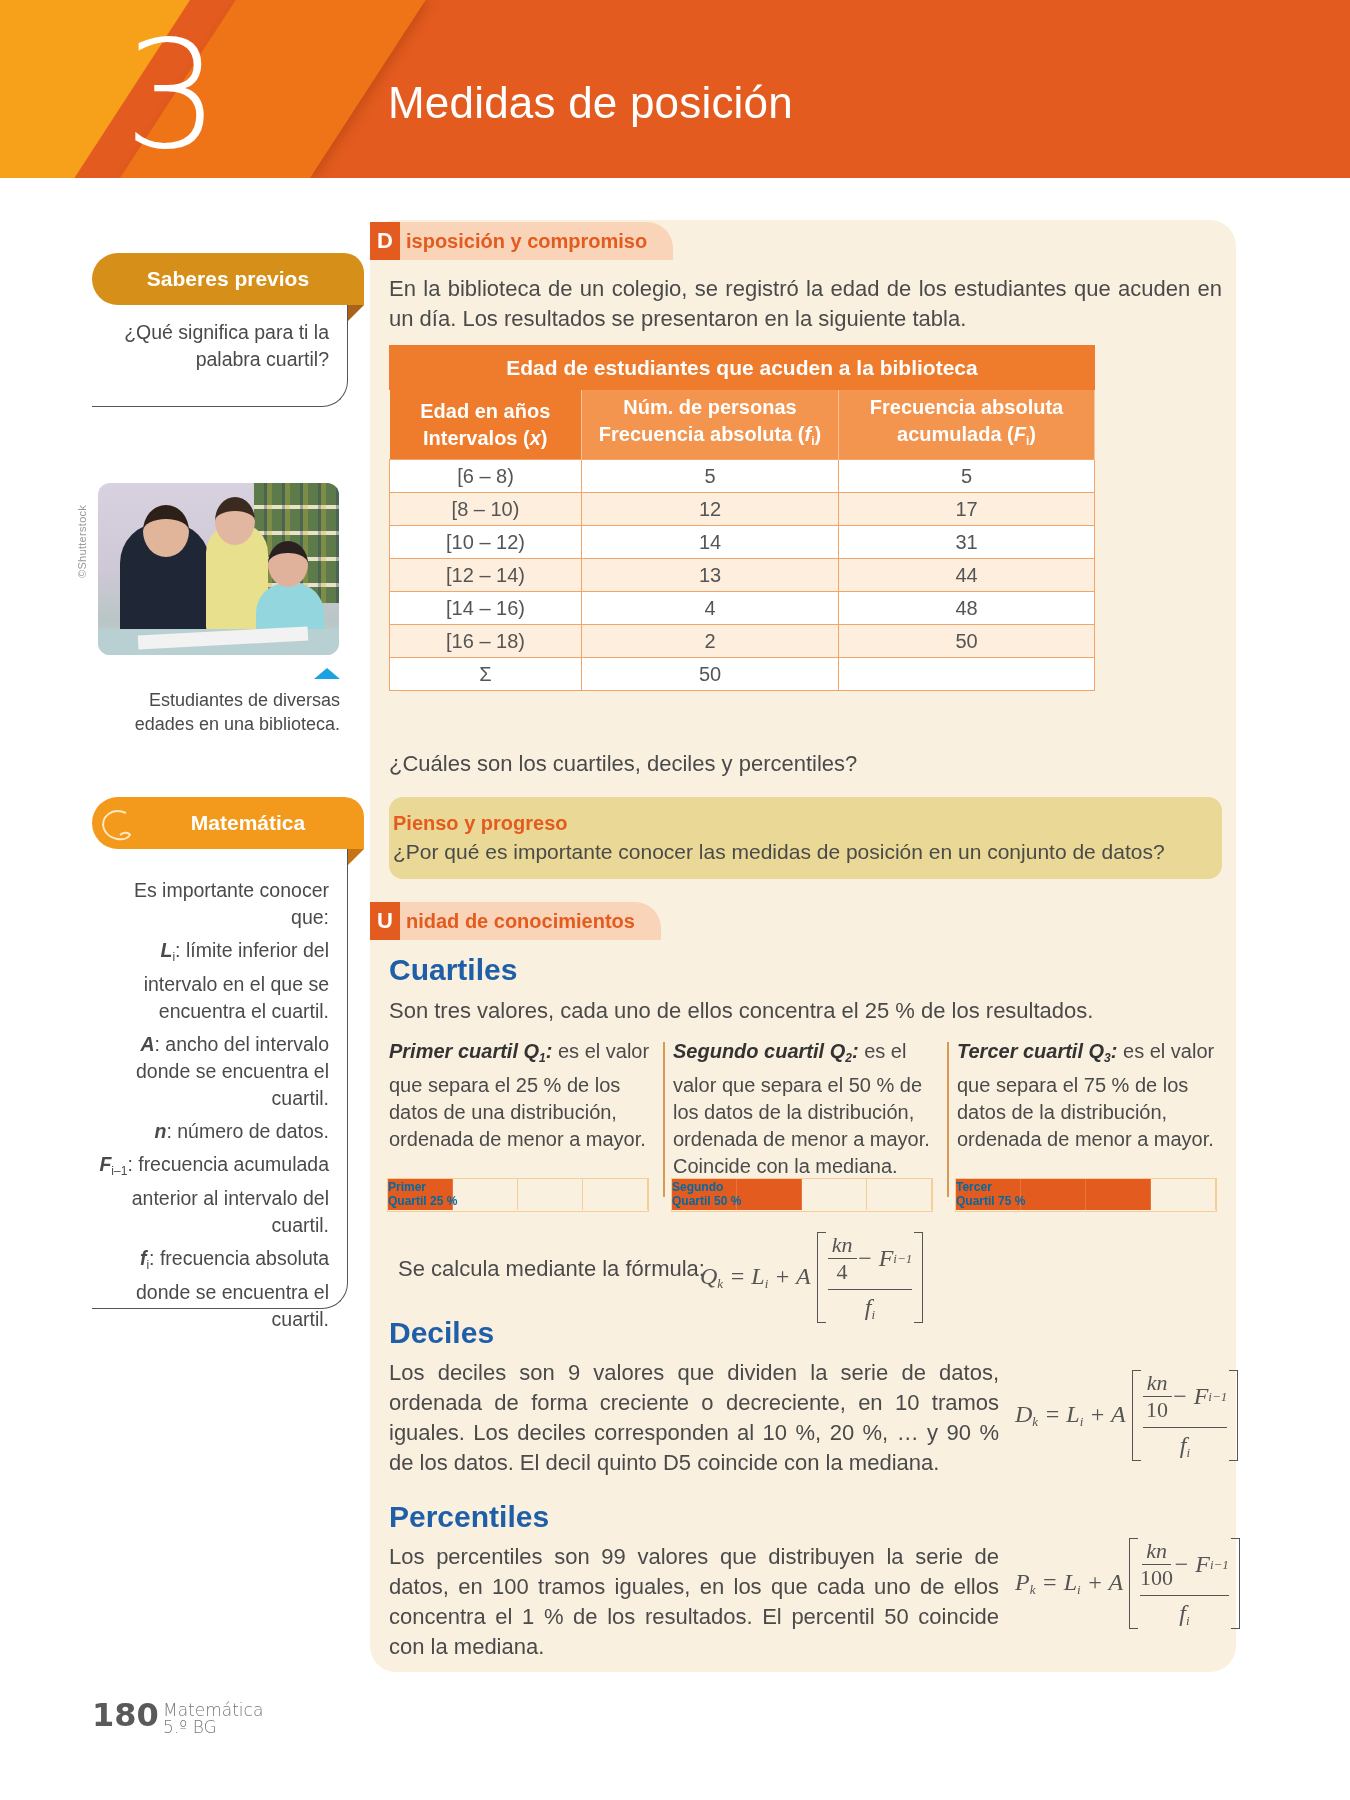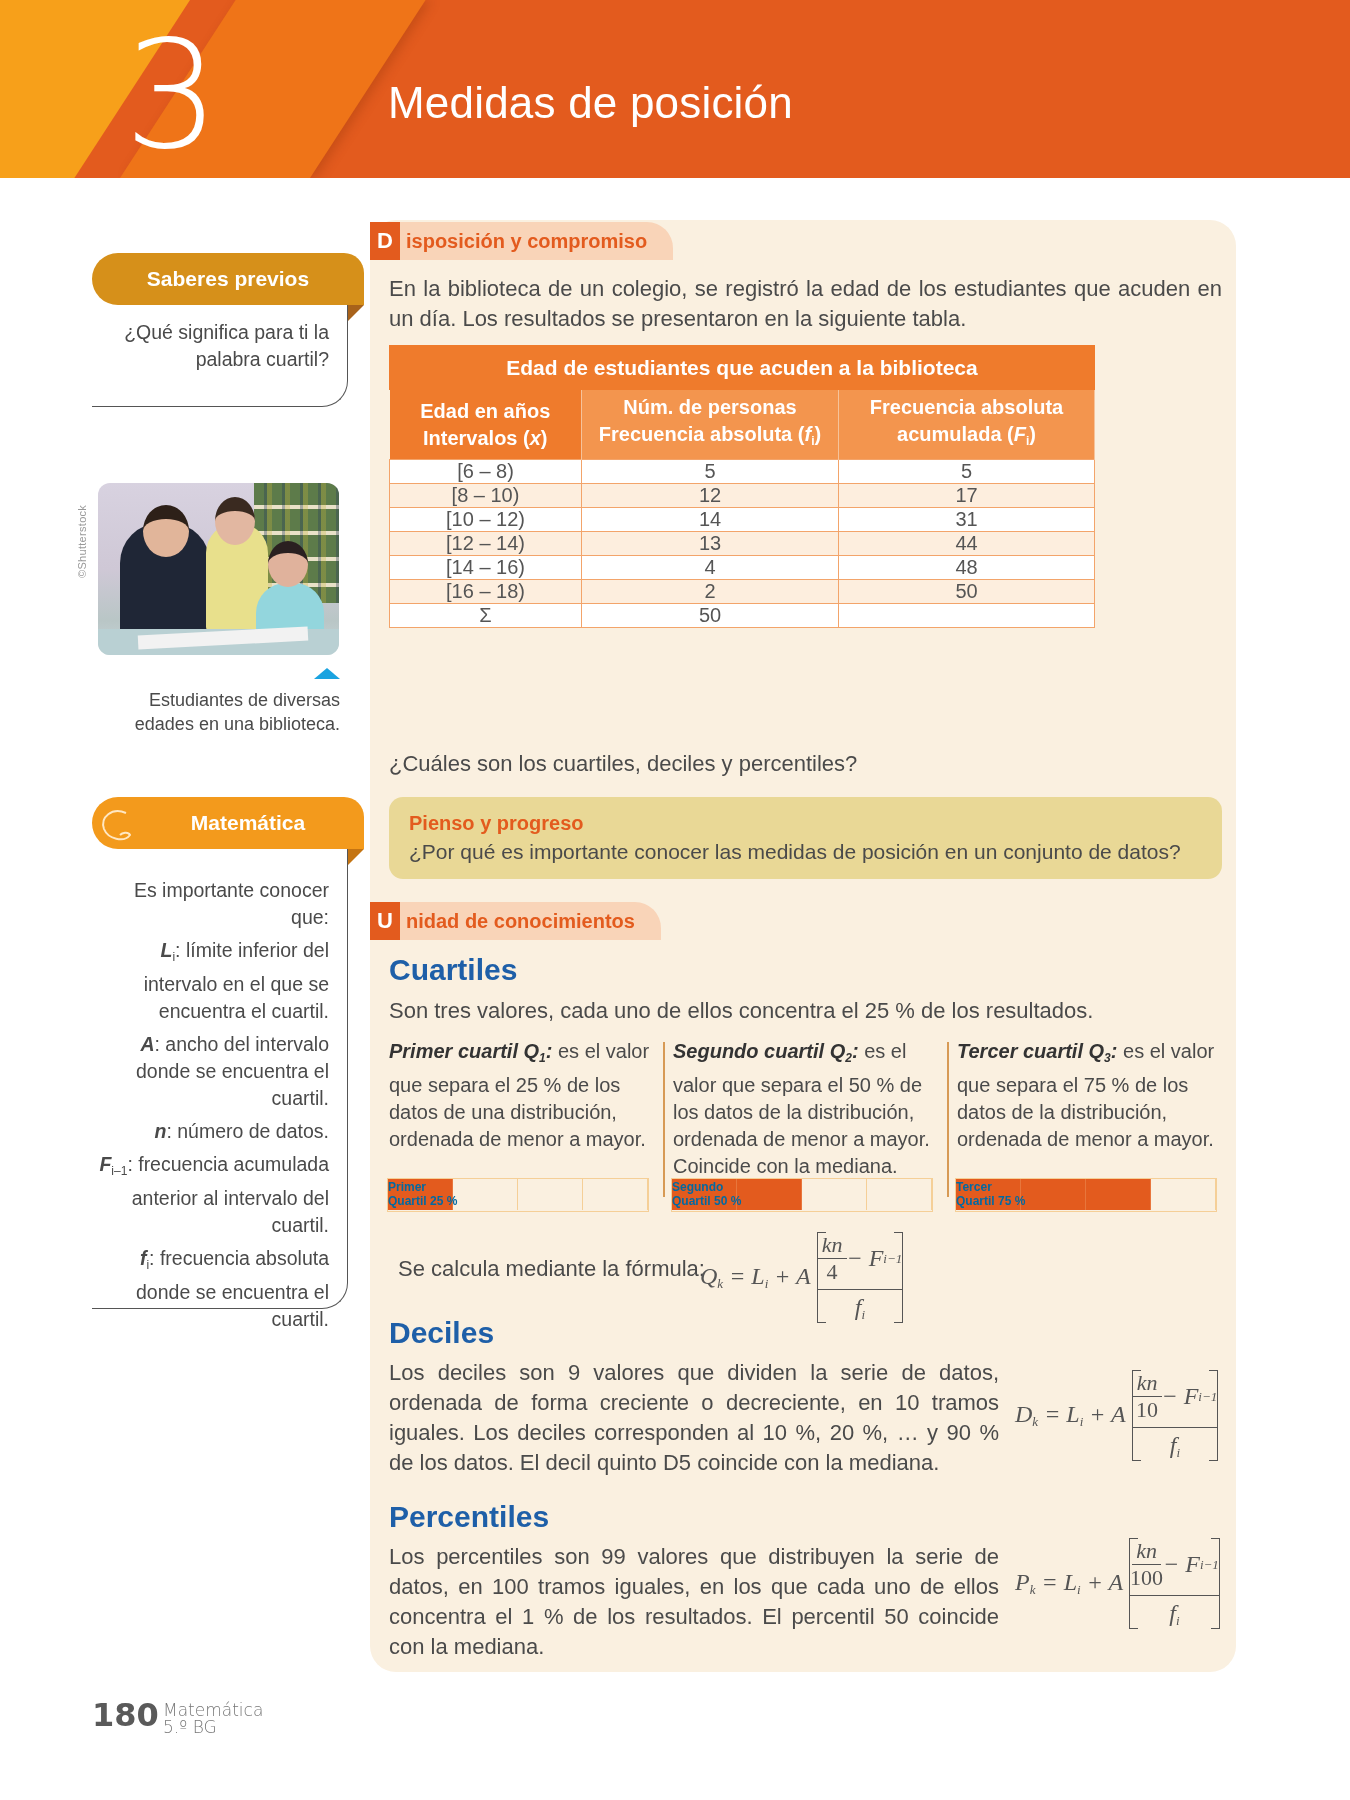--- a/index.html
+++ b/index.html
@@ -45,44 +45,44 @@
 
   .body-text { position: absolute; font-size: 22px; line-height: 30px; color: #4a4a4a; font-weight: 300; }
   .justify { text-align: justify; }
 
   table.freq { position: absolute; left: 389px; top: 345px; width: 706px; border-collapse: collapse; font-size: 20px; color: #555; }
   table.freq th.cap-row { background: #ef7b2c; color: #fff; height: 44px; font-size: 21px; font-weight: bold; border: 1px solid #ef7b2c; }
   table.freq th.col { color: #fff; font-size: 20px; font-weight: bold; line-height: 27px; height: 70px; border-right: 1px solid #f6c39a; }
   table.freq th.c1 { background: #ef7b2c; width: 192px; }
   table.freq th.c2, table.freq th.c3 { background: #f3954e; }
   table.freq th.c2 { width: 257px; }
-  table.freq td { text-align: center; height: 24px; border: 1.5px solid #f3a46a; }
+  table.freq td { text-align: center; height: 33px; border: 1.5px solid #f3a46a; }
   table.freq tr.odd td { background: #ffffff; }
   table.freq tr.even td { background: #fdeede; }
 
-  .think { position: absolute; left: 389px; top: 797px; width: 833px; height: 82px; background: #e9d896; border-radius: 14px; padding: 12px 12px 0 20px; }
+  .think { position: absolute; left: 389px; top: 797px; width: 833px; height: 82px; background: #e9d896; border-radius: 14px; padding: 12px 12px 0 4px; }
   .think .t { color: #e35b1e; font-weight: bold; font-size: 20px; line-height: 28px; }
   .think .q { font-size: 21px; line-height: 30px; color: #4a4a4a; font-weight: 300; }
 
   .h-blue { position: absolute; font-size: 30px; font-weight: bold; color: #1e5fa8; }
 
   .qcol { position: absolute; top: 1038px; width: 268px; font-size: 20px; line-height: 27px; color: #4a4a4a; font-weight: 300; }
   .qcol b { font-style: italic; font-weight: bold; color: #333; }
   .qsep { position: absolute; top: 1042px; width: 1.5px; height: 155px; background: #d79a55; }
 
   .qbar { position: absolute; top: 1178px; height: 34px; display: flex; border: 1.5px solid #f5cf97; }
   .qbar .cell { width: 65px; height: 31px; border-right: 1.5px solid #f5cf97; }
   .qbar .cell:last-child { border-right: none; }
   .qbar .fill { background: #e35b1e; border-right-color: #e8763c; }
   .qbar .lbl { position: absolute; left: 0; top: 1px; color: #0369a1; font-size: 12px; line-height: 14px; font-weight: bold; white-space: nowrap; }
 
   
   .formula { position: absolute; display: flex; align-items: center; font-family: "Liberation Serif", serif; font-style: italic; color: #555; font-size: 24px; font-weight: normal; }
   .formula .lhs { margin-right: 4px; }
-  .formula .bracket { position: relative; display: flex; align-items: center; padding: 0 0; margin-left: 2px; border-left: 1.5px solid #555; border-right: 1.5px solid #555; }
+  .formula .bracket { position: relative; display: flex; align-items: center; padding: 0 10px; margin-left: 2px; border-left: 1.5px solid #555; border-right: 1.5px solid #555; }
   .formula .bracket:before, .formula .bracket:after { content: ""; position: absolute; width: 8px; top: 0; bottom: 0; border-top: 1.5px solid #555; border-bottom: 1.5px solid #555; }
   .formula .bracket:before { left: 0; }
   .formula .bracket:after { right: 0; }
   .frac { display: flex; flex-direction: column; align-items: center; }
   .frac .num { display: flex; align-items: center; padding-bottom: 4px; }
   .frac .den { border-top: 1.5px solid #555; width: 100%; text-align: center; padding-top: 4px; }
   .inner { display: flex; flex-direction: column; align-items: center; }
   .inner .top { border-bottom: 1.2px solid #555; padding: 0 4px; font-size: 22px; line-height: 26px; }
   .inner .bot { font-style: normal; font-size: 22px; line-height: 26px; }
   .formula sub { font-size: 13px; }

